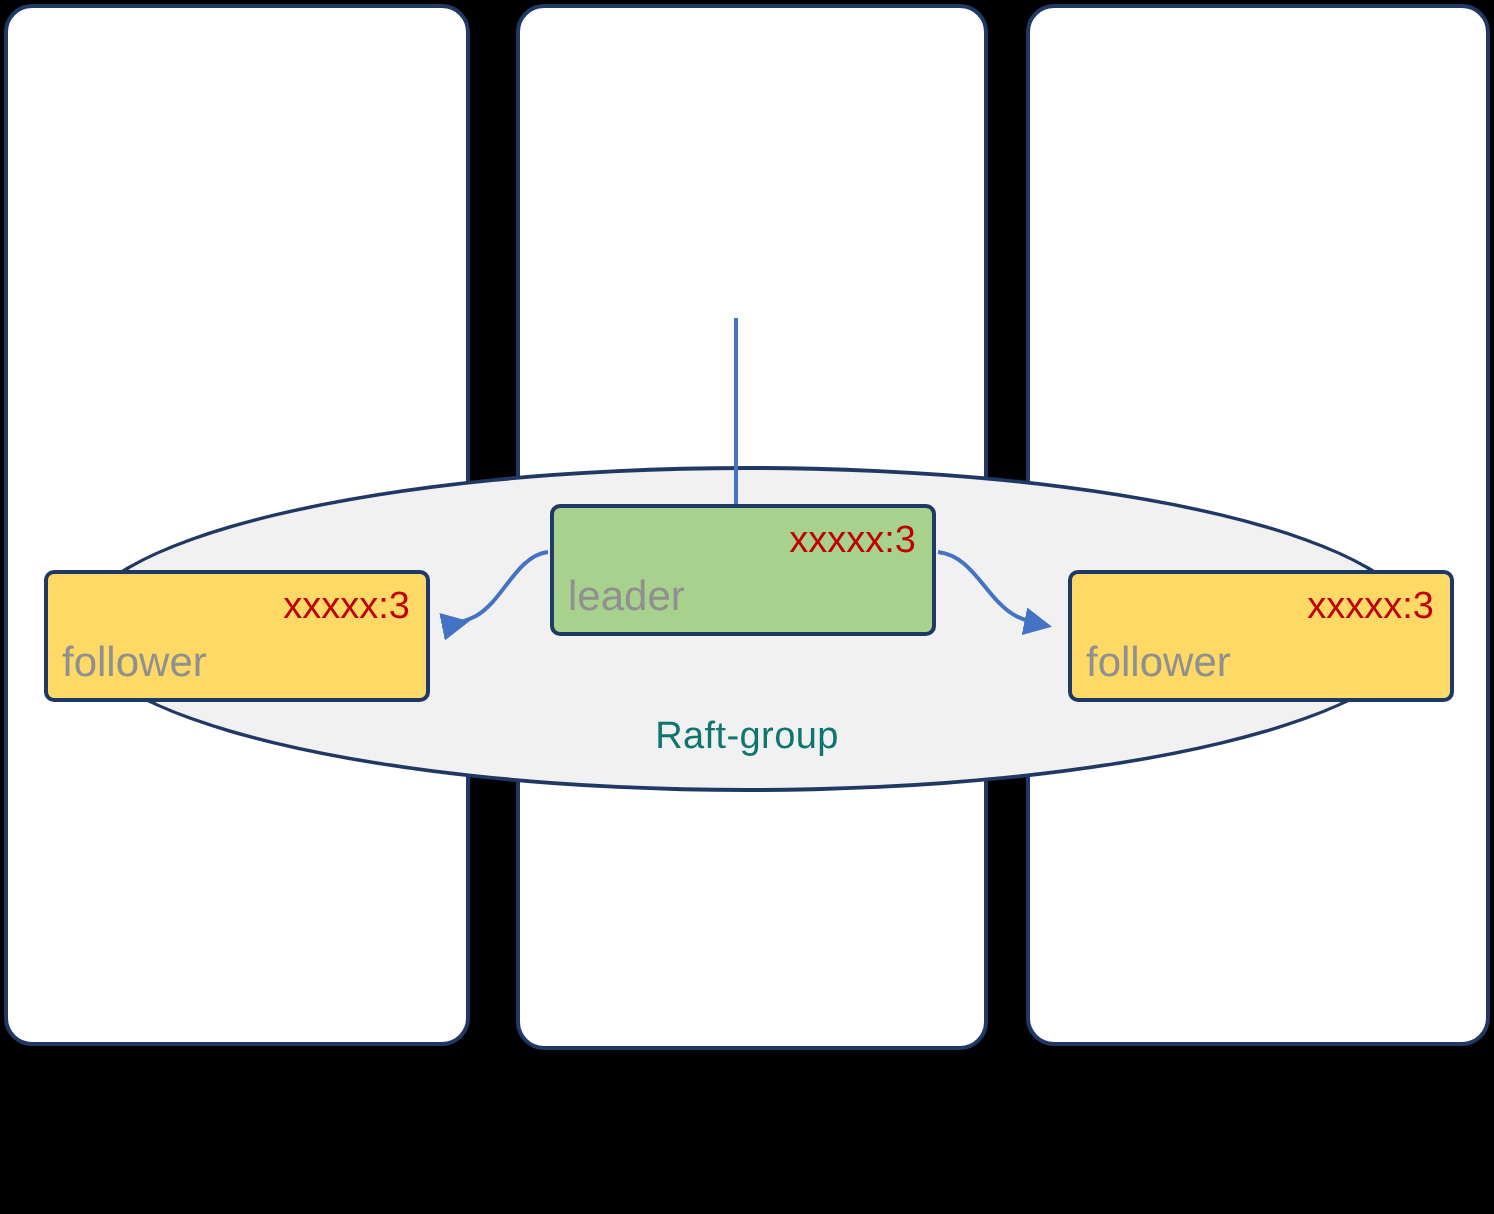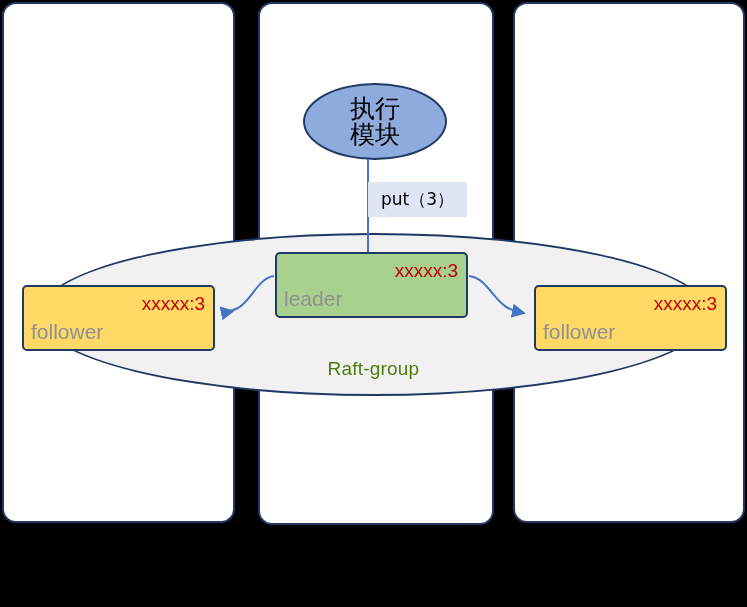--- a/index.html
+++ b/index.html
@@ -40,21 +40,21 @@
     border-radius: 50%;
     box-sizing: border-box;
   }
   #raft-group-label {
     position: absolute;
     left: 0;
     top: 358px;
     width: 747px;
     text-align: center;
     font-size: 19px;
-    color: #4d7c0f;
+    color: #0f766e;
     letter-spacing: 0.2px;
   }
 
   
   #exec-module-ellipse {
     position: absolute;
     left: 303px;
     top: 83px;
     width: 144px;
     height: 77px;
@@ -141,27 +141,22 @@
 
 <div id="canvas">
 
   <div id="panel-left" class="panel"></div>
   <div id="panel-middle" class="panel"></div>
   <div id="panel-right" class="panel"></div>
 
   <div id="raft-group-ellipse"></div>
   <div id="raft-group-label">Raft-group</div>
 
-  <div id="exec-module-ellipse">
-    <span>执行</span>
-    <span>模块</span>
-  </div>
 
   <div id="put-connector-line"></div>
-  <div id="put-label">put（3）</div>
 
   <svg id="arrow-to-left-follower" viewBox="0 0 747 607">
     <defs>
       <marker id="arrowhead-left" markerWidth="7" markerHeight="7" refX="6" refY="3.5" orient="auto" markerUnits="strokeWidth">
         <polygon points="7,0 7,7 0,3.5" fill="#4472C4"></polygon>
       </marker>
     </defs>
     <path d="M 274 276 C 258 278 252 300 238 308 C 232 311 228 312 223 313" stroke="#4472C4" stroke-width="2" fill="none" marker-end="url(#arrowhead-left)"></path>
   </svg>
 

